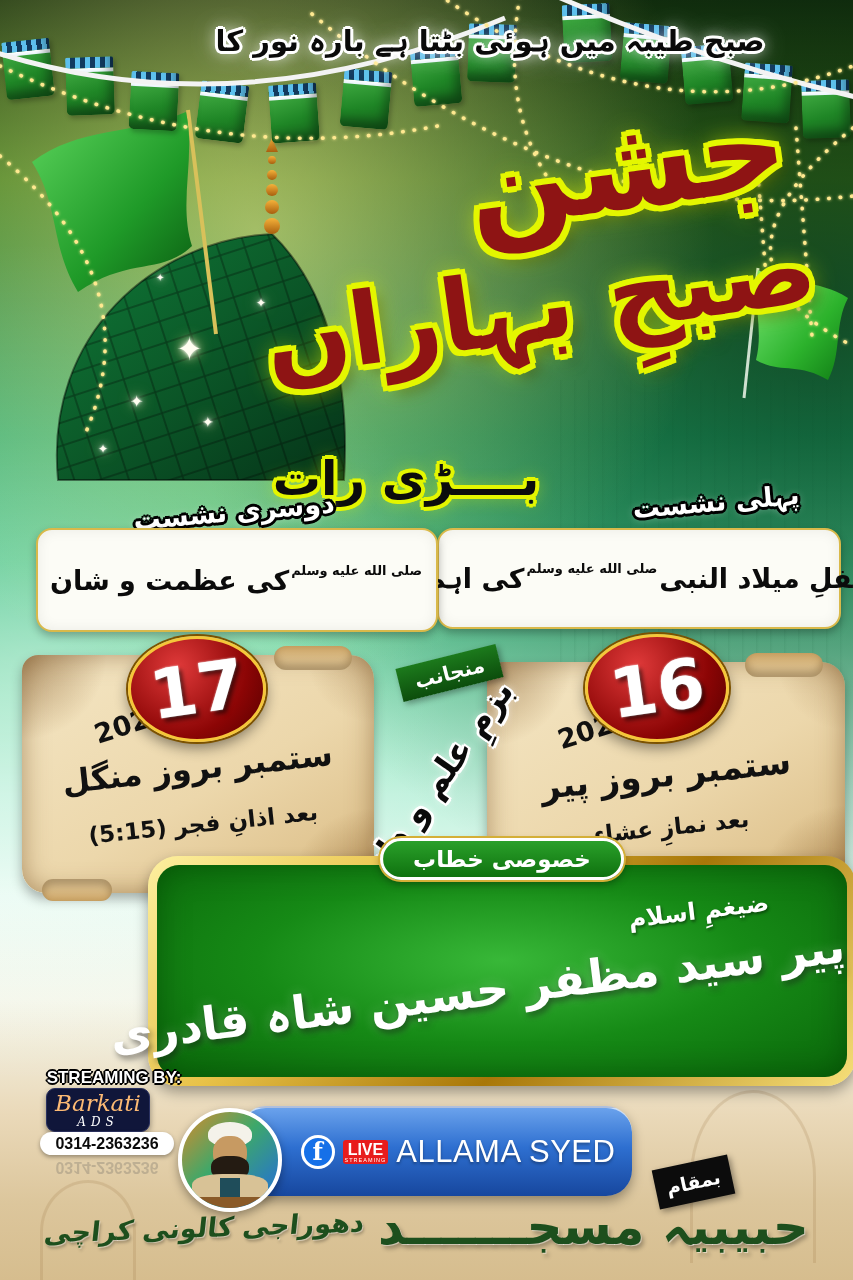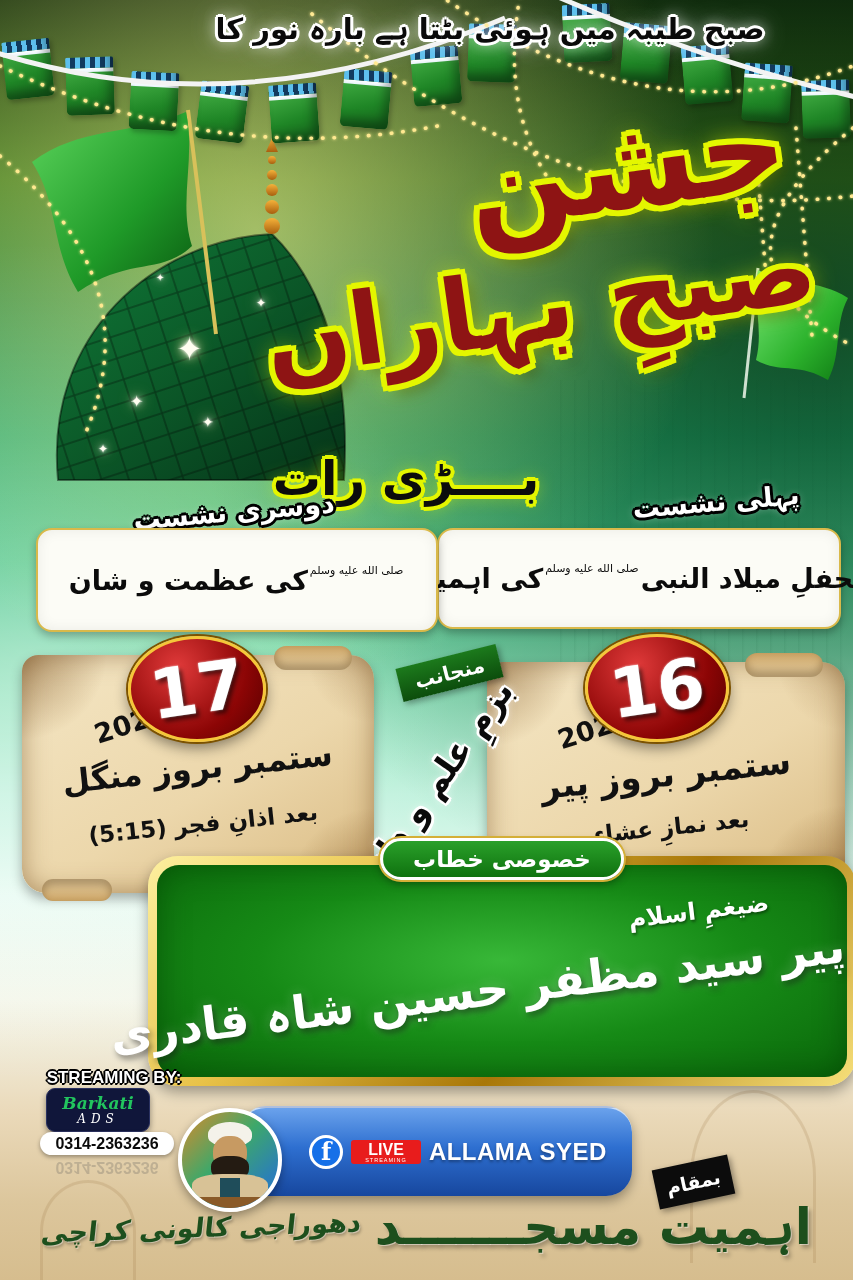--- a/index.html
+++ b/index.html
@@ -32,21 +32,21 @@
   .dome-svg{position:absolute;left:-12px;top:88px;z-index:2;}
   .hero-flag{position:absolute;z-index:3;}
   .sparkle{position:absolute;z-index:5;color:#fffdf0;}
   .sparkle::before{content:"✦";}
   .sparkle{text-shadow:0 0 8px #fff,0 0 16px #ffe87a,0 0 3px #fff;}
 
   .bg-arch{position:absolute;z-index:1;border:3px solid rgba(150,110,60,.18);border-bottom:none;border-radius:50% 50% 0 0;}
   .bg-tex{position:absolute;z-index:1;opacity:.07;background:repeating-linear-gradient(90deg,#042,transparent 3px 14px);}
 
   
-  .couplet{left:170px;top:8px;width:640px;z-index:6;color:#0a0a0a;font-weight:bold;
+  .couplet{left:170px;top:20px;width:640px;z-index:6;color:#0a0a0a;font-weight:bold;
     font-size:29px;line-height:1.5;
     text-shadow:-2px -2px 0 #fff,2px -2px 0 #fff,-2px 2px 0 #fff,2px 2px 0 #fff,0 3px 0 #fff,0 -3px 0 #fff,3px 0 0 #fff,-3px 0 0 #fff,0 0 14px rgba(255,255,255,.95),0 0 26px rgba(255,255,255,.8);}
 
   
   .main-title{left:262px;top:108px;width:560px;height:370px;z-index:6;transform:rotate(-8deg);}
   .title-word{position:absolute;font-weight:bold;color:var(--title_fill,#8e1414);white-space:nowrap;
     text-shadow:
       -6px 0 0 var(--title_outline,#e4f600),6px 0 0 var(--title_outline,#e4f600),
       0 -6px 0 var(--title_outline,#e4f600),0 6px 0 var(--title_outline,#e4f600),
       -5px -5px 0 var(--title_outline,#e4f600),5px -5px 0 var(--title_outline,#e4f600),
@@ -57,21 +57,21 @@
   .subtitle{left:238px;top:444px;width:336px;z-index:6;font-size:48px;font-weight:bold;color:#0c0c0c;
     text-shadow:-4px 0 0 var(--title_outline,#e4f600),4px 0 0 var(--title_outline,#e4f600),0 -4px 0 var(--title_outline,#e4f600),0 4px 0 var(--title_outline,#e4f600),-3px -3px 0 var(--title_outline,#e4f600),3px 3px 0 var(--title_outline,#e4f600),-3px 3px 0 var(--title_outline,#e4f600),3px -3px 0 var(--title_outline,#e4f600),0 0 18px rgba(222,248,0,.8);margin-top:6px;}
 
   
   .session-header{z-index:7;font-size:27px;font-weight:bold;color:#fff;transform:rotate(-5deg);
     text-shadow:-2px -2px 0 #000,2px -2px 0 #000,-2px 2px 0 #000,2px 2px 0 #000,0 3px 0 #000,0 -3px 0 #000,3px 0 0 #000,-3px 0 0 #000,0 0 10px rgba(255,255,255,.6);}
   .topic-box{z-index:7;background:#fcfcf6;border:2px solid #d9b94a;border-radius:16px;
     box-shadow:0 4px 8px rgba(0,0,0,.28), inset 0 0 14px rgba(0,0,0,.07);
     display:flex;align-items:center;justify-content:center;
     font-size:27px;font-weight:bold;color:#0b0b0b;white-space:nowrap;}
-  .salawat{font-size:11px;font-weight:normal;margin:0 2px;position:relative;top:-10px;}
+  .salawat{font-size:13px;font-weight:bold;margin:0 2px;position:relative;top:-10px;}
 
   
   .scroll{z-index:7;border-radius:16px 24px 16px 24px;
     background:
       radial-gradient(circle at 0% 0%, rgba(125,82,32,.55), transparent 20%),
       radial-gradient(circle at 100% 100%, rgba(125,82,32,.5), transparent 20%),
       radial-gradient(circle at 100% 0%, rgba(125,82,32,.3), transparent 16%),
       linear-gradient(150deg,#f4e6c4,var(--parchment,#ecd7ab) 55%,#d9ba82);
     box-shadow:inset 0 0 26px rgba(110,70,25,.5), 0 6px 12px rgba(0,0,0,.3);}
   .scroll::before{content:"";position:absolute;top:-9px;right:22px;width:78px;height:24px;border-radius:12px;
@@ -112,21 +112,21 @@
     color:#fff;font-size:46px;font-weight:bold;white-space:nowrap;
     text-shadow:2px 4px 6px rgba(0,0,0,.45), 0 0 14px rgba(255,255,255,.25);}
 
   
   .designer-label{left:44px;top:1068px;width:140px;z-index:9;font-family:"Liberation Sans",sans-serif;
     font-size:17px;font-weight:bold;color:#fff;text-align:center;
     text-shadow:-2px 0 0 #000,2px 0 0 #000,0 -2px 0 #000,0 2px 0 #000,-1px -1px 0 #000,1px 1px 0 #000;}
   .designer-box{left:46px;top:1088px;width:102px;height:42px;z-index:9;background:#10163a;border:1px solid #2a3160;
     border-radius:9px;display:flex;flex-direction:column;align-items:center;justify-content:center;
     box-shadow:0 3px 6px rgba(0,0,0,.4);}
-  .designer-brand{font-family:"DejaVu Serif",serif;font-style:italic;font-size:17px;color:#22c55e;line-height:1;font-weight:bold;}
+  .designer-brand{font-family:"DejaVu Serif",serif;font-style:italic;font-size:23px;color:#fdba74;line-height:1;}
   .designer-brand-sub{font-family:"DejaVu Serif",serif;font-style:italic;font-size:12px;color:#fff;letter-spacing:5px;line-height:1;margin-top:1px;}
   .designer-phone{left:40px;top:1132px;width:134px;height:23px;z-index:9;background:#fff;border-radius:12px;
     display:flex;align-items:center;justify-content:center;font-family:"Liberation Sans",sans-serif;
     font-size:16px;font-weight:bold;color:#0a0a0a;box-shadow:0 2px 4px rgba(0,0,0,.35);}
   .phone-reflect{left:40px;top:1158px;width:134px;z-index:9;text-align:center;transform:scaleY(-1);
     font-family:"Liberation Sans",sans-serif;font-size:16px;font-weight:bold;color:#555;opacity:.25;}
 
   
   .photo{left:178px;top:1108px;width:96px;height:96px;z-index:11;border-radius:50%;border:4px solid #fff;
     overflow:hidden;box-shadow:0 4px 10px rgba(0,0,0,.35);
@@ -140,24 +140,24 @@
 
   
   .fb-banner{left:240px;top:1106px;width:392px;height:90px;z-index:10;border-radius:26px;
     background:linear-gradient(180deg,#6aa2ec,var(--fb_blue,#2e6fd0) 45%,#17479e);
     border-top:2px solid rgba(255,255,255,.65);box-shadow:0 5px 12px rgba(0,0,0,.35);
     display:flex;flex-direction:column;align-items:center;justify-content:center;padding-left:44px;box-sizing:border-box;}
   .fb-row{display:flex;align-items:center;gap:8px;}
   .fb-icon{width:34px;height:34px;border-radius:50%;background:#1670e8;border:3px solid #fff;
     display:flex;align-items:center;justify-content:center;color:#fff;font-family:"DejaVu Serif",serif;
     font-size:24px;font-weight:bold;box-sizing:border-box;line-height:1;}
-  .live-badge{background:var(--live_red,#e81c1c);border-radius:3px;padding:2px 14px 1px;display:flex;flex-direction:column;align-items:center;line-height:1;}
+  .live-badge{background:var(--live_red,#e81c1c);border-radius:3px;padding:2px 2px 1px;display:flex;flex-direction:column;align-items:center;line-height:1;}
   .live-word{color:#fff;font-family:"Liberation Sans",sans-serif;font-weight:bold;font-size:16px;}
   .streaming-word{color:#fff;font-family:"Liberation Sans",sans-serif;font-size:5.5px;letter-spacing:1px;}
-  .fb-name{color:#fff;font-family:"Liberation Sans",sans-serif;font-weight:bold;font-size:24px;letter-spacing:.5px;
+  .fb-name{color:#fff;font-family:"Liberation Sans",sans-serif;font-weight:normal;font-size:31px;letter-spacing:.5px;
     text-shadow:0 2px 3px rgba(0,0,0,.35);white-space:nowrap;line-height:1.15;text-align:center;}
 
   
   .venue-label{left:655px;top:1162px;z-index:9;background:#0c0c0c;color:#fff;font-size:19px;font-weight:bold;
     padding:9px 11px;transform:rotate(-12deg);box-shadow:2px 3px 6px rgba(0,0,0,.4);}
   .venue-strip{left:18px;top:1198px;width:818px;z-index:8;display:flex;flex-direction:row;align-items:center;
     justify-content:center;gap:14px;}
   .venue-name{font-size:50px;font-weight:bold;color:var(--venue_green,#1d4f1d);white-space:nowrap;
     text-shadow:1px 1px 0 rgba(255,255,255,.45), 3px 4px 4px rgba(0,0,0,.28);}
   .venue-address{font-size:27px;font-weight:bold;color:var(--venue_green,#1d4f1d);white-space:nowrap;
@@ -349,17 +349,17 @@
       <div class="live-badge">
         <span class="live-word">LIVE</span>
         <span class="streaming-word">STREAMING</span>
       </div>
       <div class="fb-name">ALLAMA SYED</div>
     </div>
   </div>
 
   <div class="abs venue-label rtl">بمقام</div>
   <div class="abs venue-strip rtl">
-    <span class="venue-name">اہمیت مسجـــــــد</span>
+    <span class="venue-name">حبیبیہ مسجـــــــد</span>
     <span class="venue-address">دھوراجی کالونی کراچی</span>
   </div>
 
 </div>
 
 </body></html>

